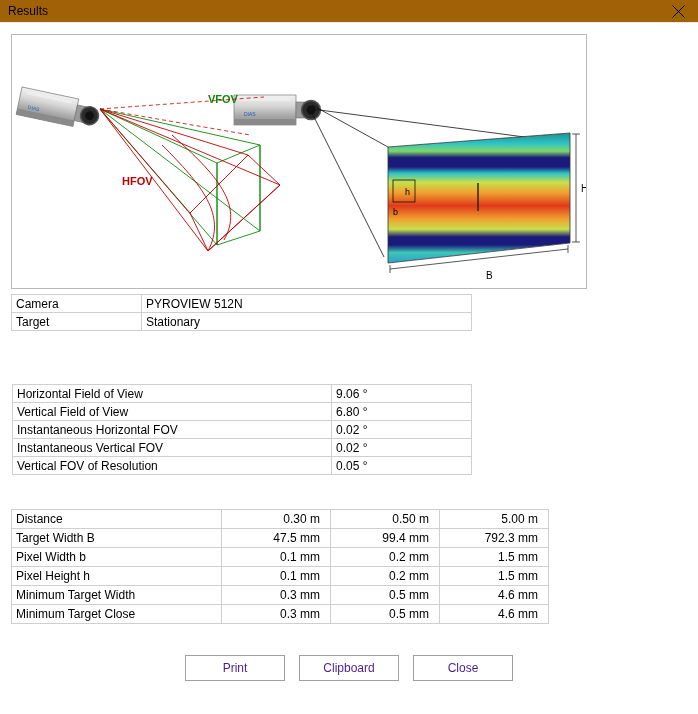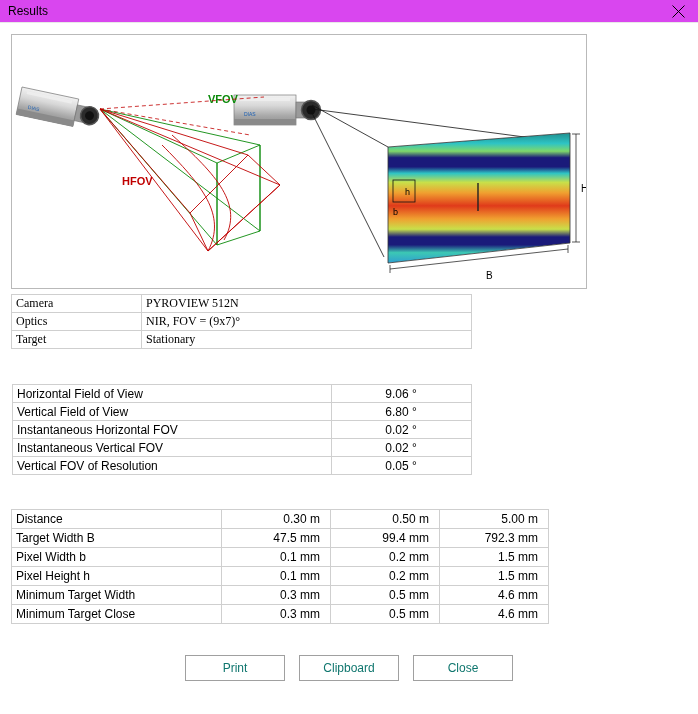--- a/index.html
+++ b/index.html
@@ -11,21 +11,21 @@
     height: 714px;
     background: #ffffff;
     font-family: "Liberation Sans", sans-serif;
     font-size: 12px;
     color: #000000;
     overflow: hidden;
     position: relative;
   }
   .titlebar {
     height: 22px;
-    background: #d946ef;
+    background: #a16207;
     display: flex;
     align-items: center;
     position: relative;
     border-bottom: 1px solid #e8e8e8;
   }
   .titlebar .title {
     font-size: 12px;
     padding-left: 8px;
     color: #000;
   }
@@ -72,33 +72,32 @@
     padding: 0 4px;
     white-space: nowrap;
     overflow: hidden;
     background: #ffffff;
   }
   .tbl-info {
     position: absolute;
     left: 11px;
     top: 272px;
     width: 450px;
-    font-family: Liberation Serif, serif;
   }
   .tbl-info td.k { width: 121px; }
   .tbl-info td.v { width: 321px; }
 
   .tbl-fov {
     position: absolute;
     left: 12px;
     top: 362px;
     width: 448px;
   }
   .tbl-fov td.k { width: 310px; }
-  .tbl-fov td.v { width: 130px; text-align: center; padding-right: 5px; }
+  .tbl-fov td.v { width: 130px; text-align: left; padding-right: 5px; }
 
   .tbl-dist {
     position: absolute;
     left: 11px;
     top: 487px;
     width: 505px;
   }
   .tbl-dist td { height: 18px; }
   .tbl-dist td.k { width: 201px; }
   .tbl-dist td.v { width: 94px; text-align: right; padding-right: 10px; }
@@ -113,21 +112,21 @@
     justify-content: center;
     gap: 14px;
   }
   .btn {
     width: 100px;
     height: 26px;
     background: #ffffff;
     border: 1px solid #a0a0a0;
     font-family: "Liberation Sans", sans-serif;
     font-size: 12px;
-    color: #0f766e;
+    color: #4c1d95;
     cursor: pointer;
     padding: 0;
   }
 
   .lbl-hfov { fill: #c00000; font-size: 11px; font-weight: bold; font-family: "Liberation Sans", sans-serif; }
   .lbl-vfov { fill: #0a8a0a; font-size: 11px; font-weight: bold; font-family: "Liberation Sans", sans-serif; }
   .lbl-dim  { fill: #000000; font-size: 10px; font-family: "Liberation Sans", sans-serif; }
   .lbl-small{ fill: #000000; font-size: 9px; font-family: "Liberation Sans", sans-serif; }
 </style>
 </head>
@@ -254,24 +253,20 @@
     </svg>
   </div>
 
   <table class="tbl-info">
     <tbody>
       <tr>
         <td class="k">Camera</td>
         <td class="v">PYROVIEW 512N</td>
       </tr>
       <tr>
-        <td class="k">Optics</td>
-        <td class="v">NIR, FOV = (9x7)°</td>
-      </tr>
-      <tr>
         <td class="k">Target</td>
         <td class="v">Stationary</td>
       </tr>
     </tbody>
   </table>
 
   <table class="tbl-fov">
     <tbody>
       <tr>
         <td class="k">Horizontal Field of View</td>

